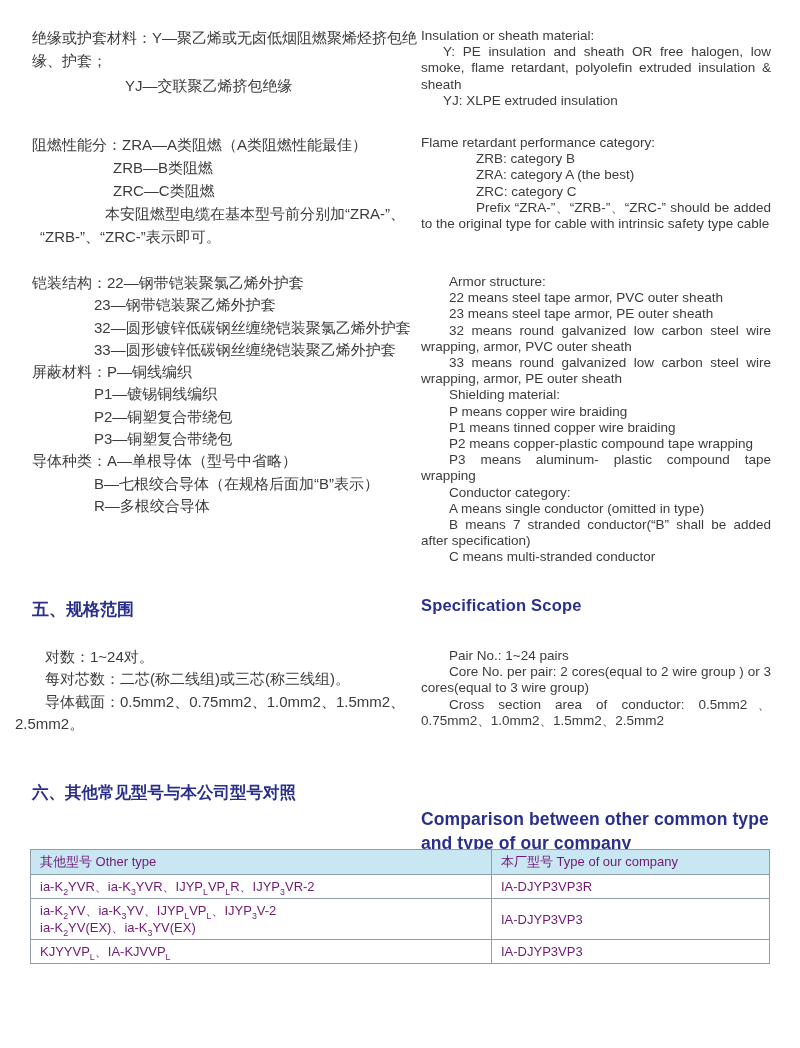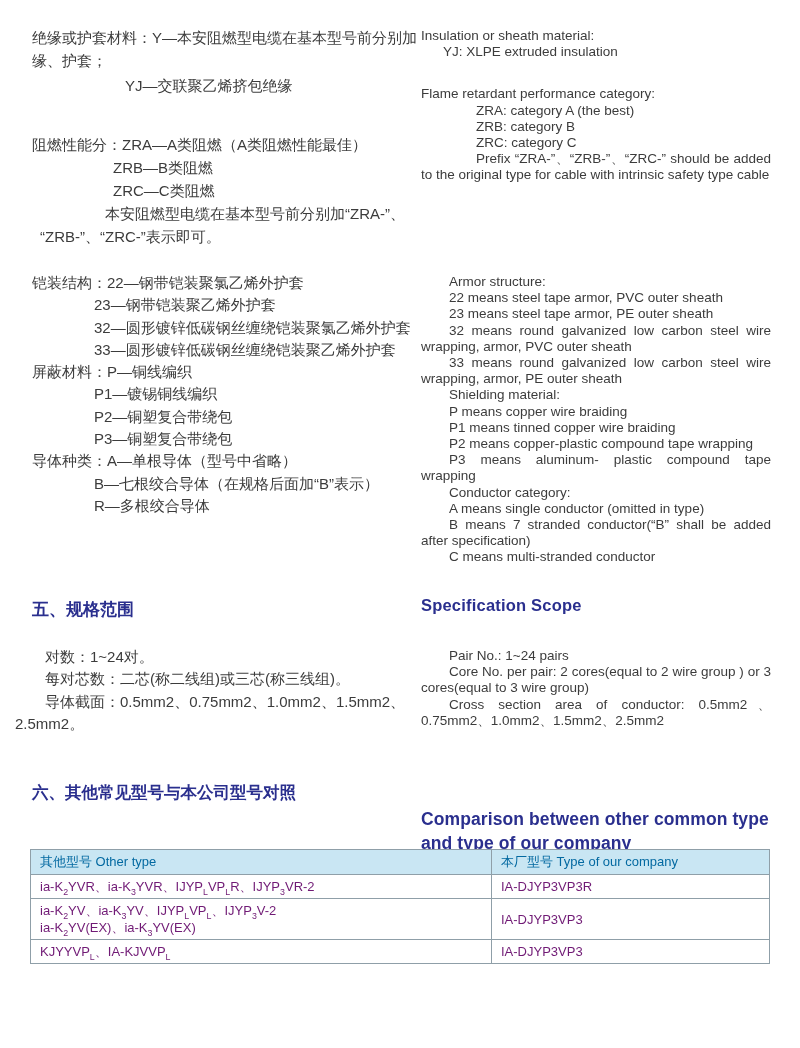--- a/index.html
+++ b/index.html
@@ -23,47 +23,48 @@
   
   .zh-title{font-size:17px;font-weight:bold;color:#2a2f8e;white-space:nowrap;text-align:right;}
   .en-title{font-size:16.5px;font-weight:bold;color:#2a2f8e;white-space:nowrap;letter-spacing:.2px;}
   .en-title-big{font-size:17.5px;font-weight:bold;color:#2a2f8e;line-height:23.5px;width:355px;letter-spacing:.1px;}
   
   table.cmp{border-collapse:collapse;width:740px;table-layout:fixed;}
   table.cmp th,table.cmp td{
     border:1px solid #8f9fa8;font-weight:normal;text-align:left;
     padding:3px 9px;font-size:13px;color:#701a75;vertical-align:middle;
   }
-  table.cmp th{background:#c9e6f3;height:17px;color:#0369a1;}
+  table.cmp th{background:#c9e6f3;height:17px;color:#701a75;}
   table.cmp td{line-height:17px;}
   table.cmp .c1{width:442px;}
   table.cmp sub{font-size:68%;vertical-align:sub;line-height:0;}
 </style>
 </head>
 <body>
 
 <div class="page">
 
   <div class="abs zhblock" style="left:32px;top:26px;">
-    <div class="ln">绝缘或护套材料：Y—本安阻燃型电缆在基本型号前分别加</div>
+    <div class="ln">绝缘或护套材料：Y—聚乙烯或无卤低烟阻燃聚烯烃挤包绝</div>
     <div class="ln">缘、护套；</div>
     <div class="ln ind93 mt2">YJ—交联聚乙烯挤包绝缘</div>
     <div class="ln mt36">阻燃性能分：ZRA—A类阻燃（A类阻燃性能最佳）</div>
     <div class="ln ind81">ZRB—B类阻燃</div>
     <div class="ln ind81">ZRC—C类阻燃</div>
     <div class="ln ind73">本安阻燃型电缆在基本型号前分别加“ZRA-”、</div>
     <div class="ln ind8">“ZRB-”、“ZRC-”表示即可。</div>
   </div>
 
   <div class="abs enblock" style="left:421px;top:28px;">
     <p class="ti0">Insulation or sheath material:</p>
+    <p class="ti22">Y: PE insulation and sheath OR free halogen, low smoke, flame retardant, polyolefin extruded insulation &amp; sheath</p>
     <p class="ti22">YJ: XLPE extruded insulation</p>
     <p class="ti0 gap">Flame retardant performance category:</p>
+    <p class="ti55">ZRB:  category B</p>
     <p class="ti55">ZRA:  category A (the best)</p>
-    <p class="ti55">ZRB:  category B</p>
     <p class="ti55">ZRC: category C</p>
     <p class="ti55">Prefix “ZRA-”、“ZRB-”、“ZRC-” should be added to the original type for cable with intrinsic safety type cable</p>
   </div>
 
   <div class="abs zhblock zh22" style="left:32px;top:272px;">
     <div class="ln">铠装结构：22—钢带铠装聚氯乙烯外护套</div>
     <div class="ln ind62">23—钢带铠装聚乙烯外护套</div>
     <div class="ln ind62">32—圆形镀锌低碳钢丝缠绕铠装聚氯乙烯外护套</div>
     <div class="ln ind62">33—圆形镀锌低碳钢丝缠绕铠装聚乙烯外护套</div>
     <div class="ln">屏蔽材料：P—铜线编织</div>

